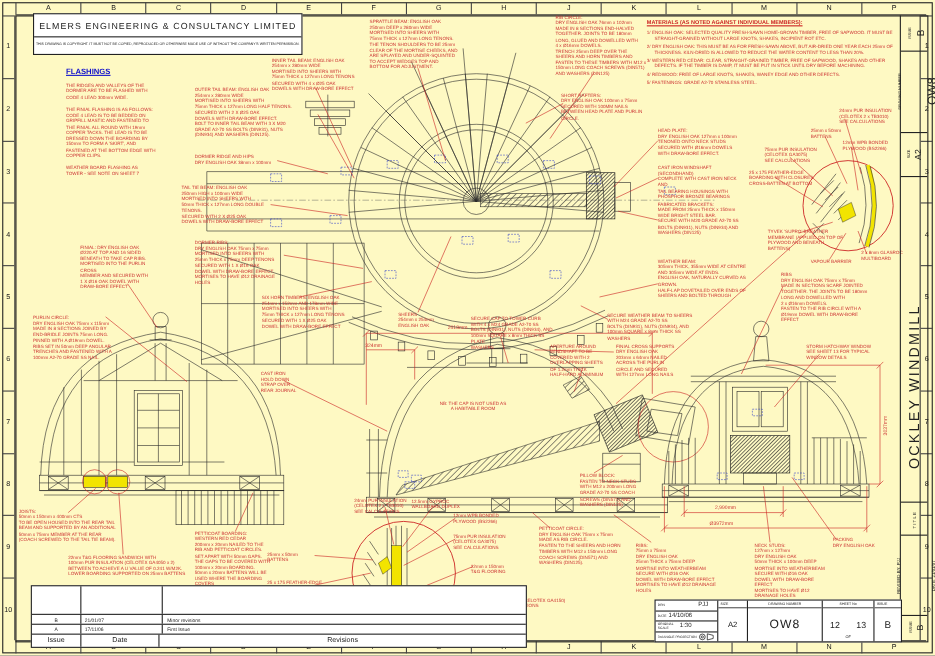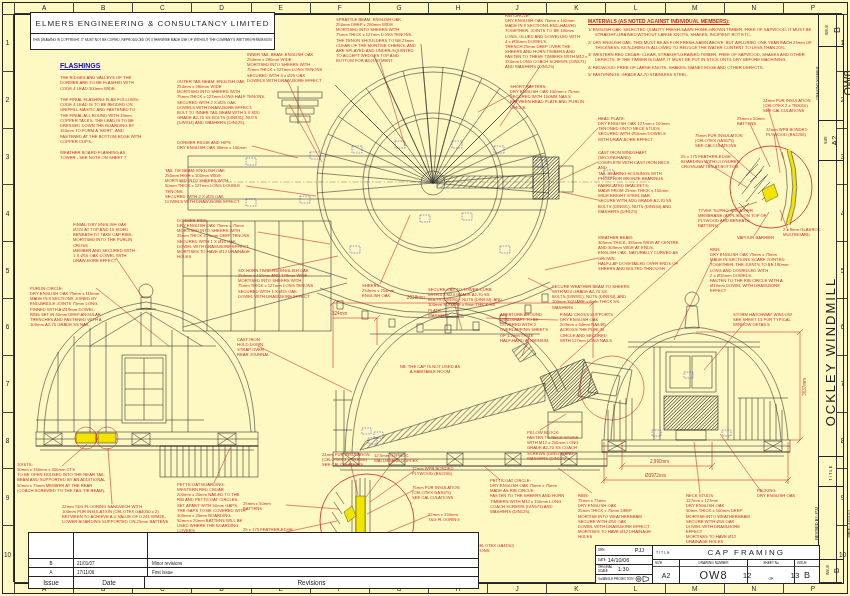--- a/index.html
+++ b/index.html
@@ -42,21 +42,21 @@
   .tb-val{font-size:5.5px;color:#222;}
   .tb-right{flex:1;display:flex;flex-direction:column;}
   .tb-title-row{height:13px;border-bottom:0.8px solid #222;display:flex;align-items:center;}
   .tb-title-lab{font-size:3.5px;letter-spacing:1px;color:#222;padding:0 3px;}
   .tb-title-val{flex:1;text-align:center;font-size:8px;letter-spacing:2px;color:#222;}
   .tb-cells{flex:1;display:flex;}
   .tb-cell{border-right:0.6px solid #222;display:flex;flex-direction:column;}
   .tb-cell:last-child{border-right:none;}
   .tb-cell .h{font-size:3.2px;color:#222;border-bottom:0.4px solid #555;padding:1px 2px;}
   .tb-cell .v{flex:1;display:flex;align-items:center;justify-content:center;font-size:9px;color:#222;}
-  .sheetno .v{font-size:8px;gap:17px;}
+  .sheetno .v{font-size:8px;gap:5px;}
   .sheetno .of{font-size:3.5px;align-self:flex-end;margin-bottom:2px;}
   
   .revtable{position:absolute;left:28px;top:532px;width:449px;border:0.8px solid #222;background:#fff;font-size:4.5px;color:#222;}
   .rev-row{display:flex;border-top:0.6px solid #222;height:8px;align-items:center;}
   .rev-row.empty{height:25px;border-top:none;}
   .rev-row.header{height:11px;font-size:6.5px;}
   .rev-c1{width:44px;text-align:center;border-right:0.6px solid #222;align-self:stretch;display:flex;align-items:center;justify-content:center;}
   .rev-c2{width:70px;padding-left:3px;border-right:0.6px solid #222;align-self:stretch;display:flex;align-items:center;}
   .rev-row.header .rev-c2{justify-content:center;padding-left:0;}
   .rev-c3{flex:1;padding-left:4px;}
@@ -858,24 +858,20 @@
       <div class="tb-row">
           <span class="tb-lab">3rd ANGLE PROJECTION</span>
         <svg class="projsym" width="14" height="8" viewBox="0 0 14 8">
             <circle cx="3.5" cy="4" r="2.6"></circle>
             <circle cx="3.5" cy="4" r="1"></circle>
             <path d="M8,1.2 L13.4,2.6 V5.4 L8,6.8 Z"></path>
           </svg>
       </div>
     </div>
     <div class="tb-right">
-      <div class="tb-title-row">
-        <span class="tb-title-lab">TITLE</span>
-        <span class="tb-title-val">CAP  FRAMING</span>
-      </div>
       <div class="tb-cells">
         <div class="tb-cell" style="width:26px;">
             <span class="h">SIZE</span>
             <span class="v" style="font-size:7px;">A2</span>
           </div>
         <div class="tb-cell" style="flex:1;">
             <span class="h" style="text-align:center;">DRAWING  NUMBER</span>
             <span class="v" style="font-size:11px;letter-spacing:1px;">OW8</span>
           </div>
         <div class="tb-cell sheetno" style="width:46px;">

